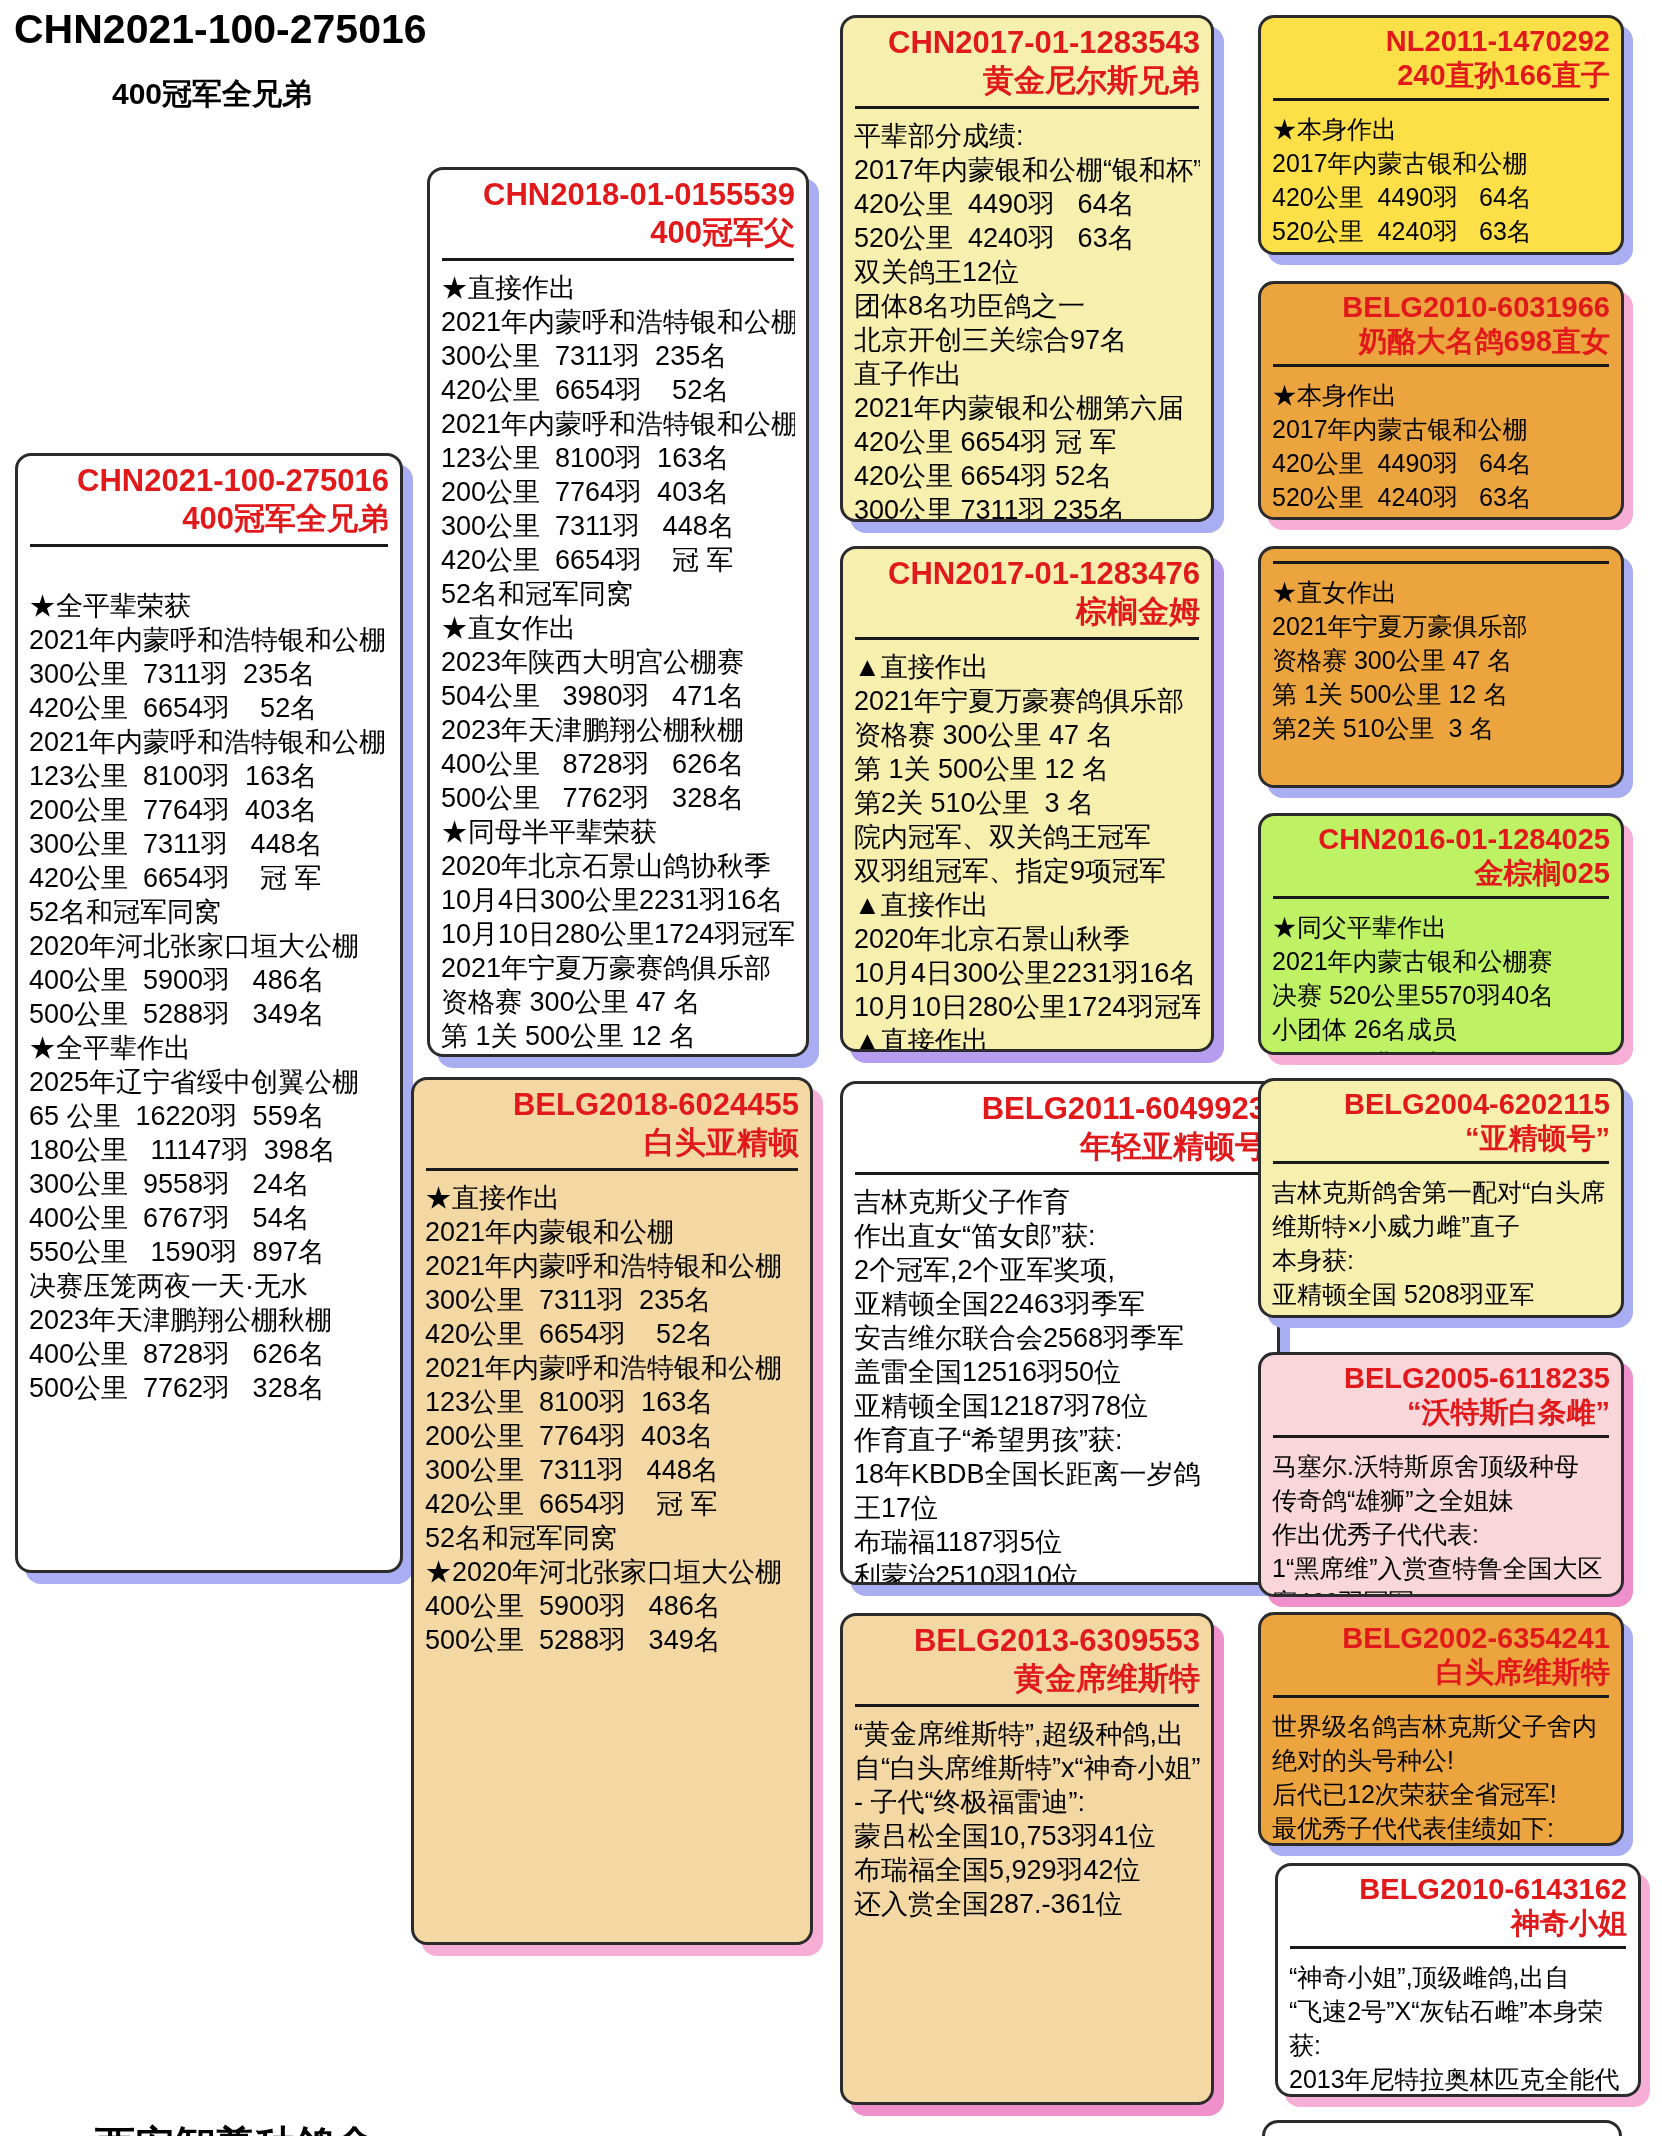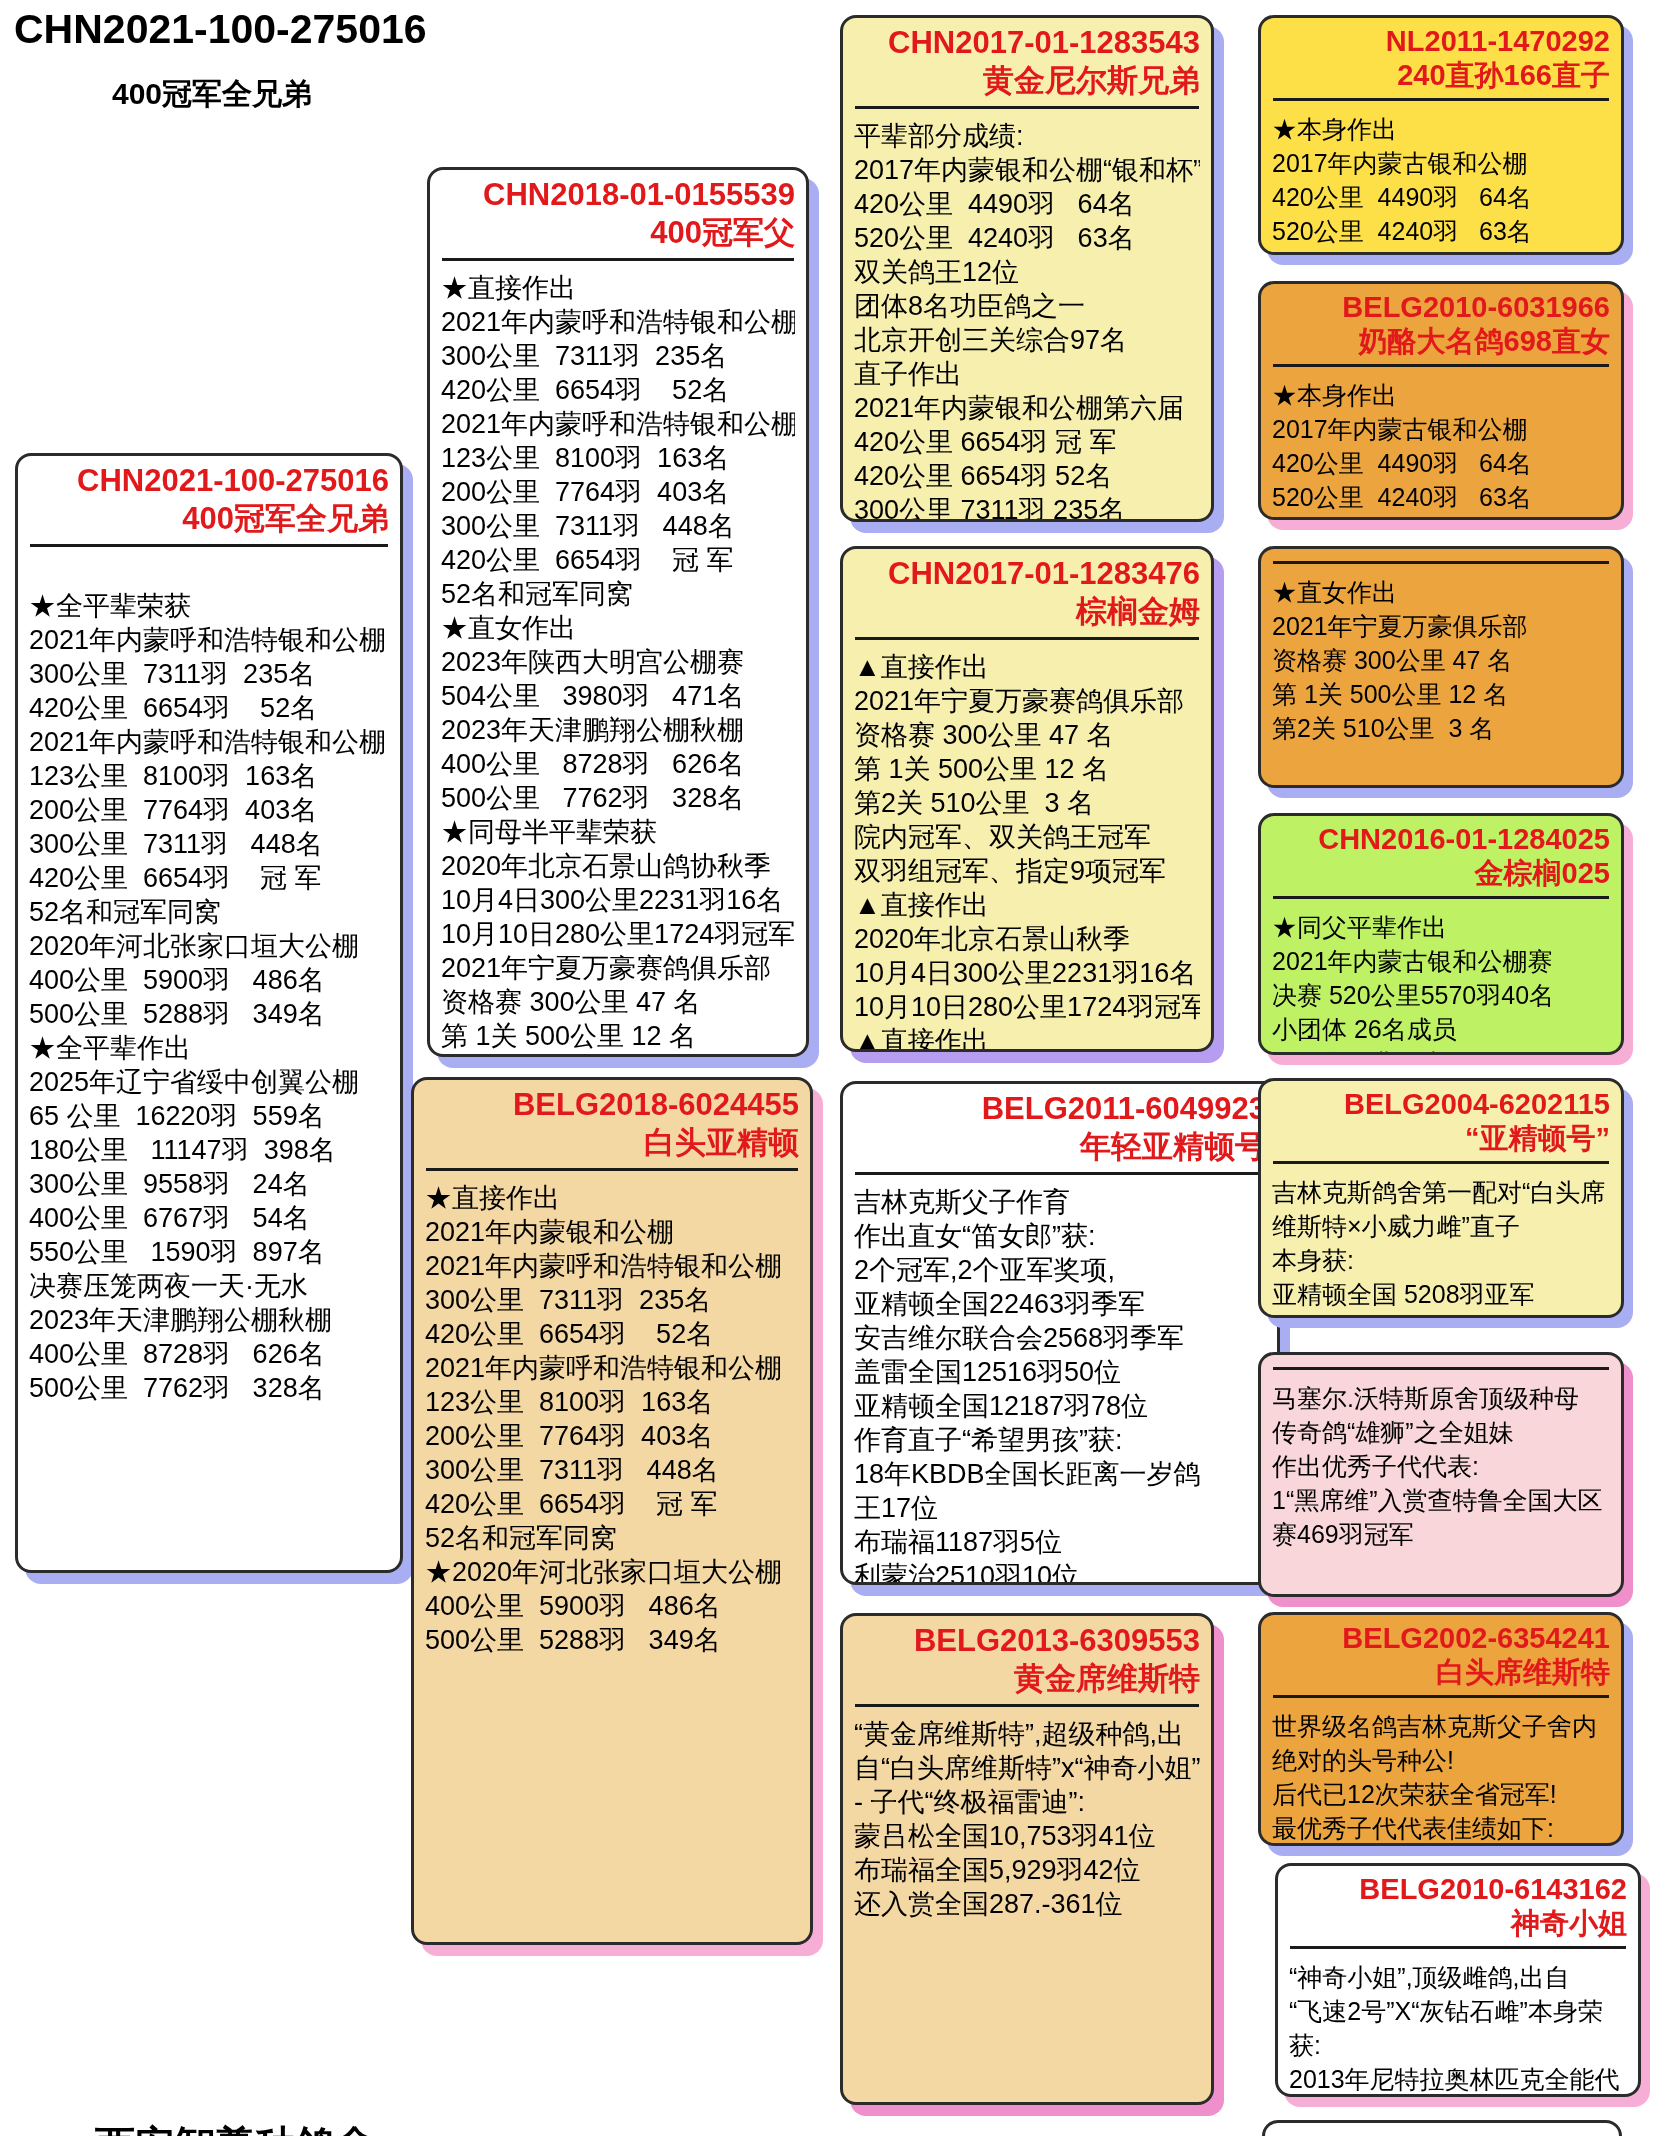--- a/index.html
+++ b/index.html
@@ -148,20 +148,24 @@
     </div>
     <div class="card small" style="left: 1258px; top: 1078px; width: 366px; height: 240px; background: rgb(246, 239, 174); --sh: #a9aef3;">
       <div class="card-head">
         <div>BELG2004-6202115</div>
         <div>“亚精顿号”</div>
       </div>
       <hr class="card-rule">
       <div class="card-body"><div class="line">吉林克斯鸽舍第一配对“白头席</div><div class="line">维斯特×小威力雌”直子</div><div class="line">本身获:</div><div class="line">亚精顿全国 5208羽亚军</div><div class="line">蒙特勃庆贝尔省4102羽2名</div></div>
     </div>
     <div class="card small" style="left: 1258px; top: 1352px; width: 366px; height: 245px; background: rgb(248, 214, 218); --sh: #ef8fcb;">
+      <div class="card-head">
+        <div>BELG2005-6118235</div>
+        <div>“沃特斯白条雌”</div>
+      </div>
       <hr class="card-rule">
       <div class="card-body"><div class="line">马塞尔.沃特斯原舍顶级种母</div><div class="line">传奇鸽“雄狮”之全姐妹</div><div class="line">作出优秀子代代表:</div><div class="line">1“黑席维”入赏查特鲁全国大区</div><div class="line">赛469羽冠军</div></div>
     </div>
     <div class="card small" style="left: 1258px; top: 1612px; width: 366px; height: 234px; background: rgb(236, 164, 63); --sh: #a9aef3;">
       <div class="card-head">
         <div>BELG2002-6354241</div>
         <div>白头席维斯特</div>
       </div>
       <hr class="card-rule">
       <div class="card-body"><div class="line">世界级名鸽吉林克斯父子舍内</div><div class="line">绝对的头号种公!</div><div class="line">后代已12次荣获全省冠军!</div><div class="line">最优秀子代代表佳绩如下:</div><div class="line">“超级戈萨”</div></div>

